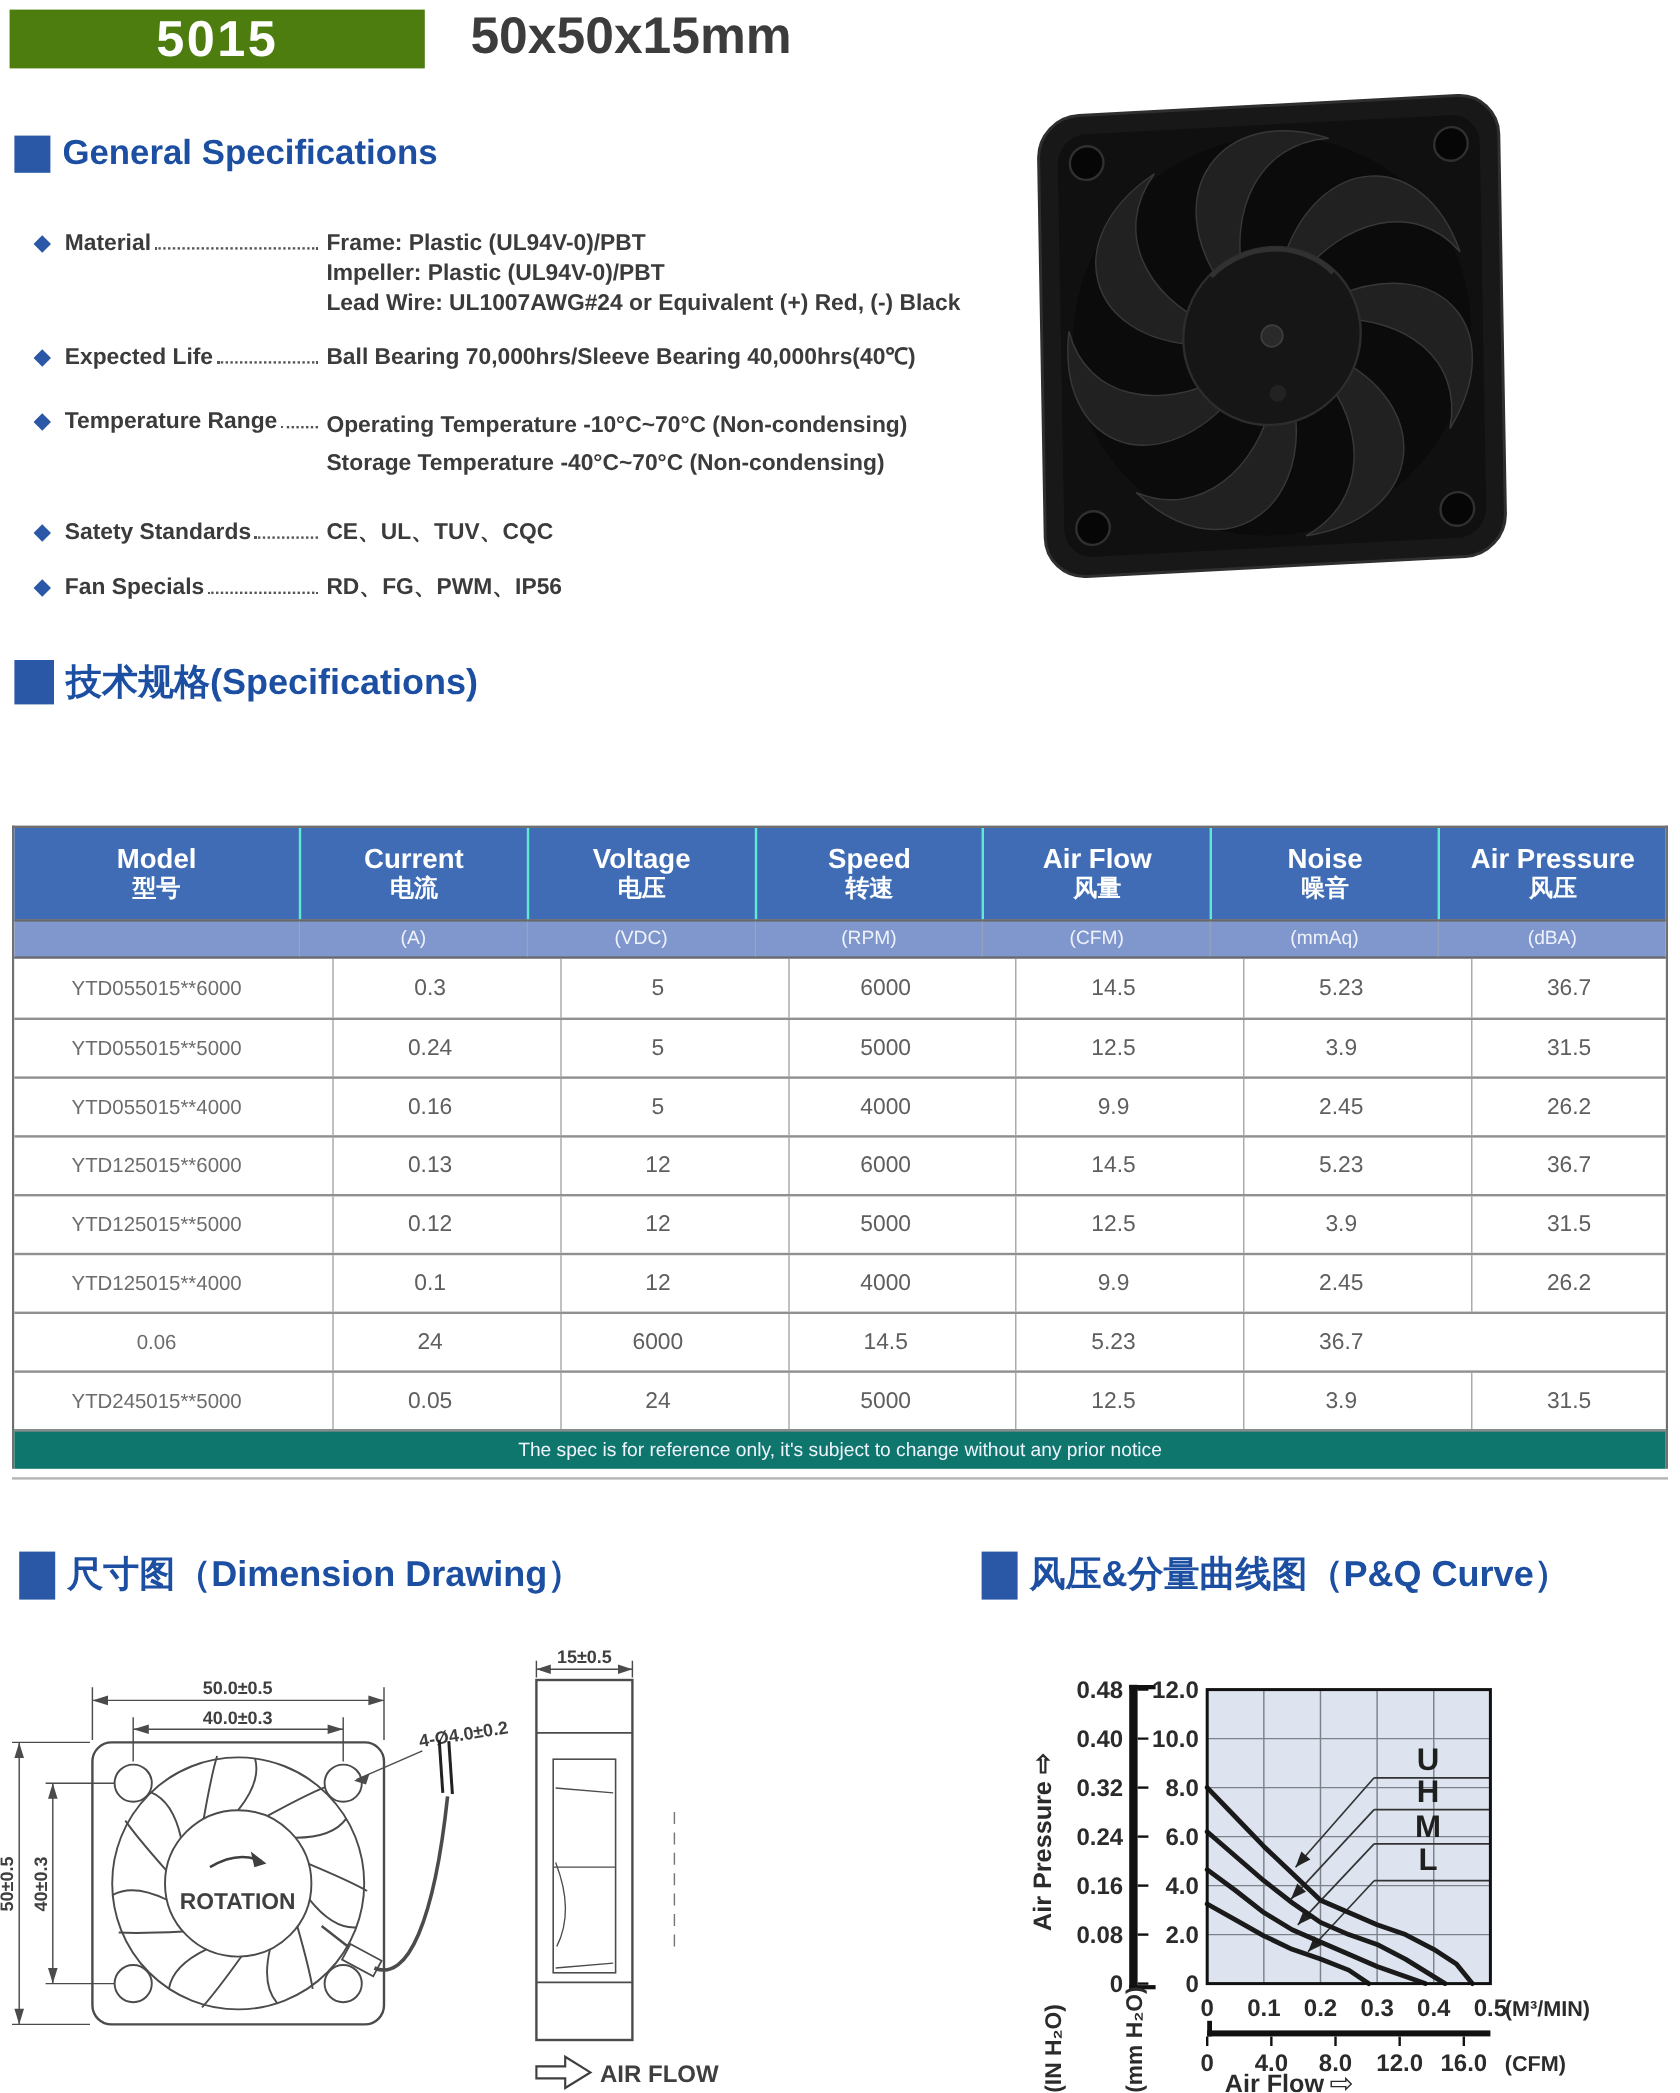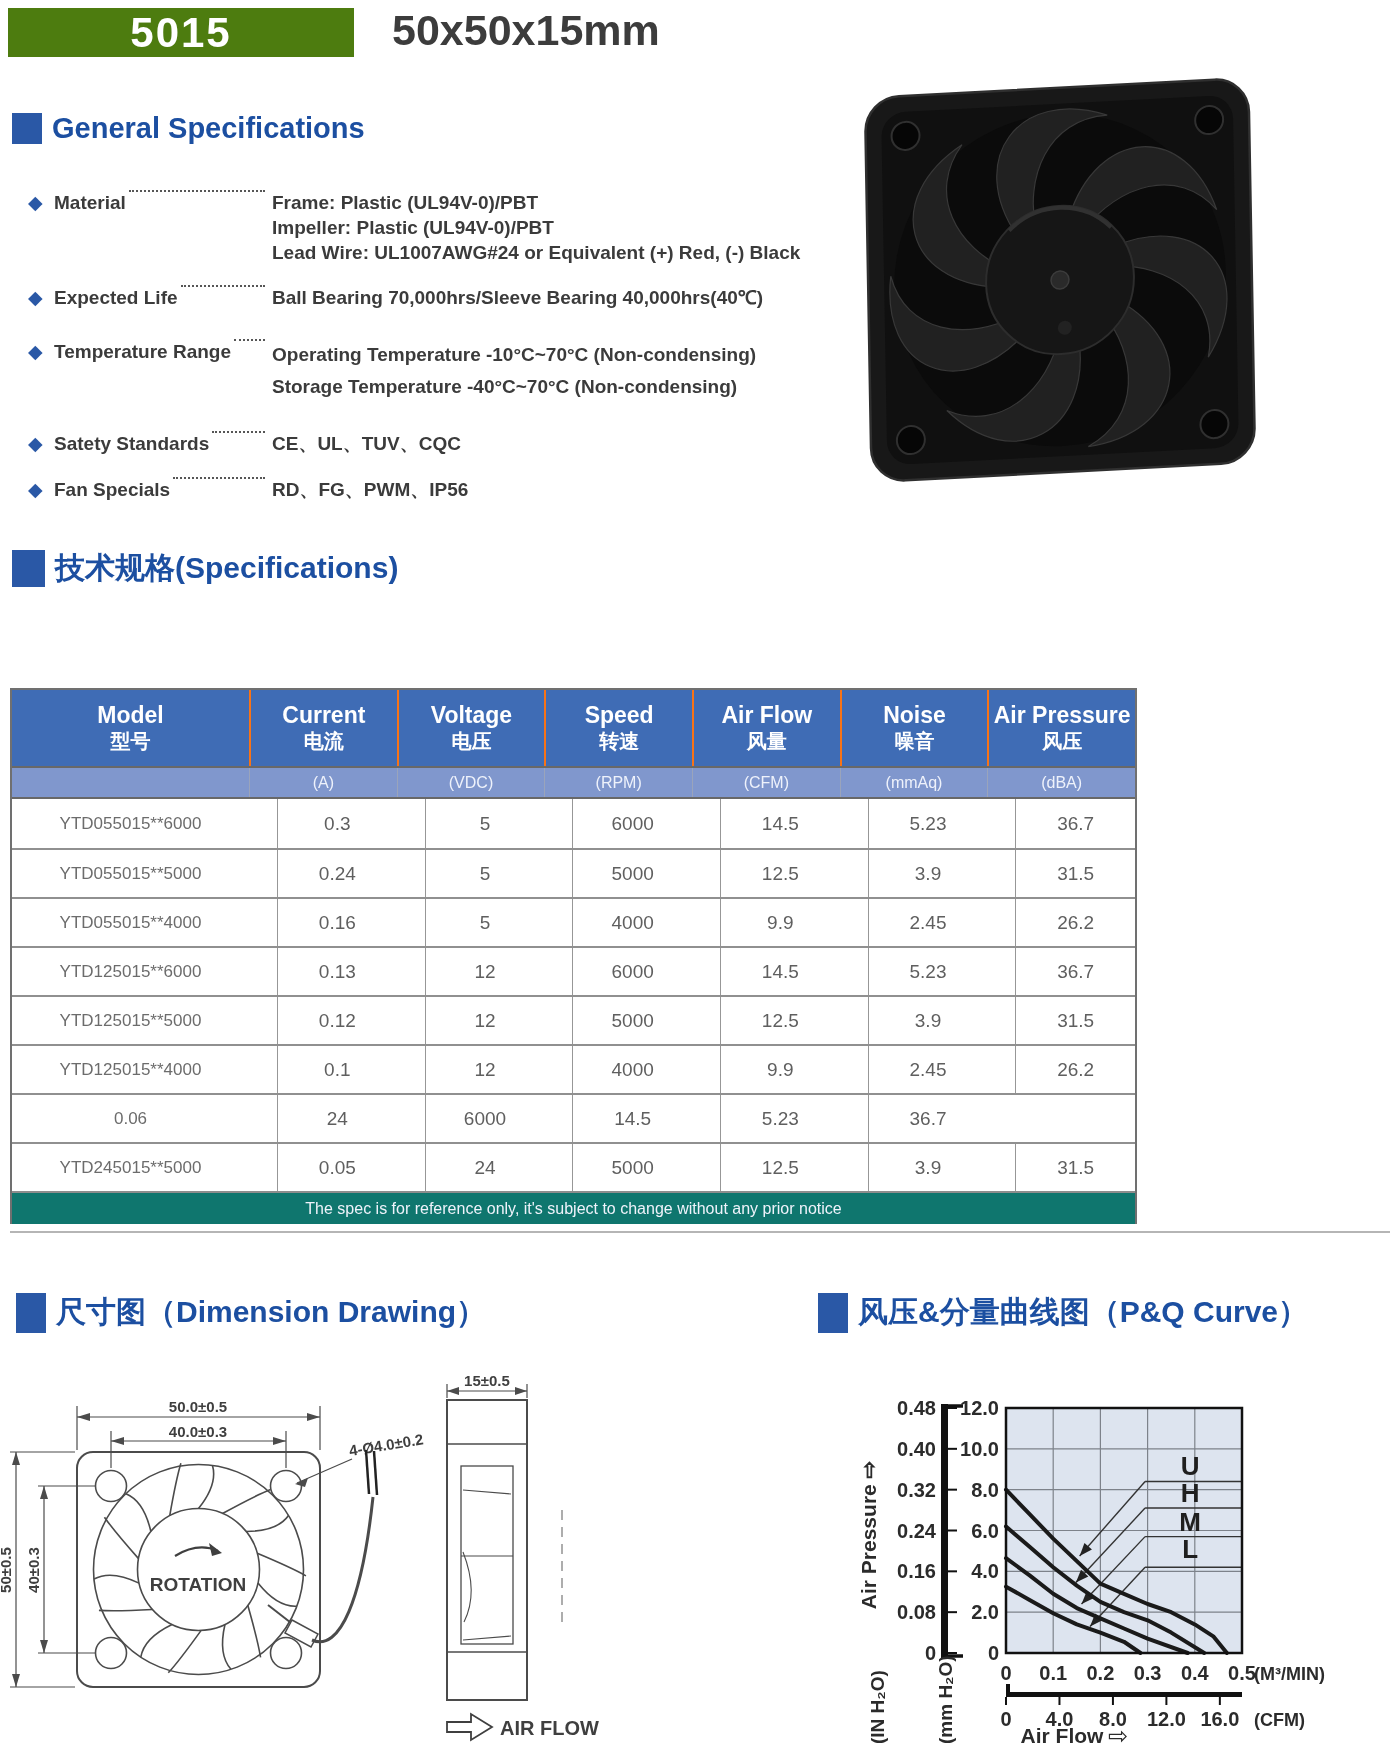--- a/index.html
+++ b/index.html
@@ -18,32 +18,32 @@
   .sec-title { font-size:29px; font-weight:bold; color:#1c4fa1; white-space:nowrap; }
 
   
   .gspecs { position:absolute; left:28px; top:190px; width:830px; }
   .spec-row { display:flex; align-items:flex-start; }
   .spec-row:nth-child(1) { margin-bottom:20px; }
   .spec-row:nth-child(2) { margin-bottom:29px; }
   .spec-row:nth-child(3) { margin-bottom:28px; }
   .spec-row:nth-child(4) { margin-bottom:21px; }
   .diamond { width:26px; color:#2a58a6; font-size:19px; line-height:25px; flex-shrink:0; }
-  .spec-left { display:flex; align-items:flex-start; width:214px; flex-shrink:0; }
+  .spec-left { display:flex; align-items:flex-end; width:214px; flex-shrink:0; }
   .spec-label { font-size:19px; font-weight:bold; color:#3b3b3b; line-height:25px; white-space:nowrap; }
   .leader { flex:1; border-bottom:2px dotted #565656; margin:0 3px 7px 3px; min-width:6px; }
   .spec-values { margin-left:4px; }
   .spec-value { font-size:19px; font-weight:bold; color:#3b3b3b; line-height:25px; white-space:nowrap; }
   .spec-row:nth-child(3) .spec-value { line-height:32px; }
 
   
-  .spec-table { position:absolute; left:10px; top:688px; width:1127px; border:2px solid #707070; border-bottom:none; }
+  .spec-table { position:absolute; left:10px; top:688px; width:1380px; border:2px solid #707070; border-bottom:none; }
   .tgrid { display:grid; grid-template-columns:237px repeat(6,1fr); }
   .t-head { background:#3f6cb5; height:76px; }
-  .t-head > div { display:flex; flex-direction:column; align-items:center; justify-content:center; border-left:2px solid #f97316; }
+  .t-head > div { display:flex; flex-direction:column; align-items:center; justify-content:center; border-left:2px solid #5eead4; }
   .t-head > div:first-child { border-left:none; }
   .th-en { color:#fff; font-size:23px; font-weight:bold; line-height:27px; }
   .th-zh { color:#fff; font-size:20px; font-weight:bold; line-height:25px; }
   .t-units { background:#8097cd; height:33px; border-top:2px solid #686868; border-bottom:2px solid #686868; }
   .t-units > div { display:flex; align-items:center; justify-content:center; color:#eef2fb; font-size:16px; border-left:1px solid #9aa4bb; }
   .t-units > div:first-child { border-left:none; }
   .t-row { background:#fff; height:49px; border-top:2px solid #909090;gap:28px; }
   .t-row:first-of-type { border-top:none; }
   .t-row > div { display:flex; align-items:center; justify-content:center; font-size:19px; color:#5f5f5f; border-left:1px solid #979797; }
   .t-row > div:first-child { border-left:none; font-size:17px; color:#6c6c6c; }

